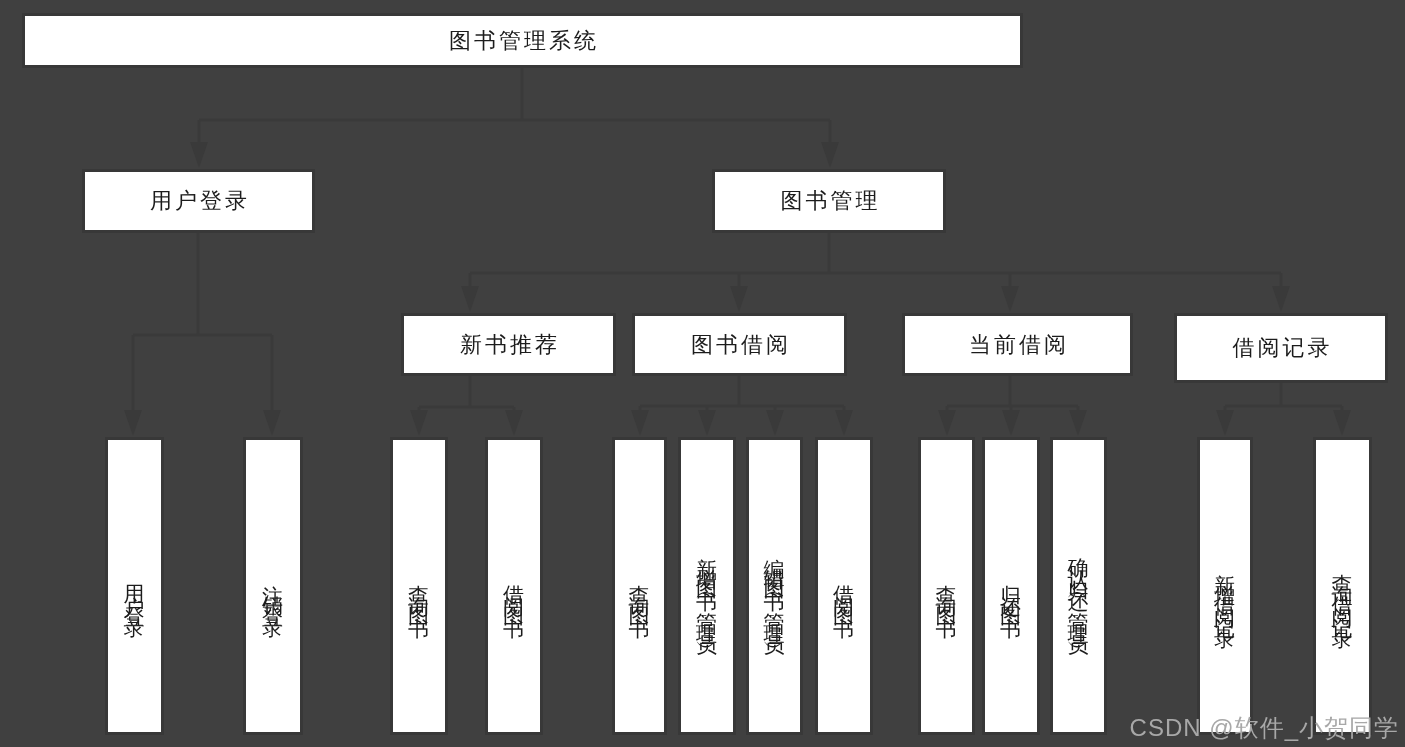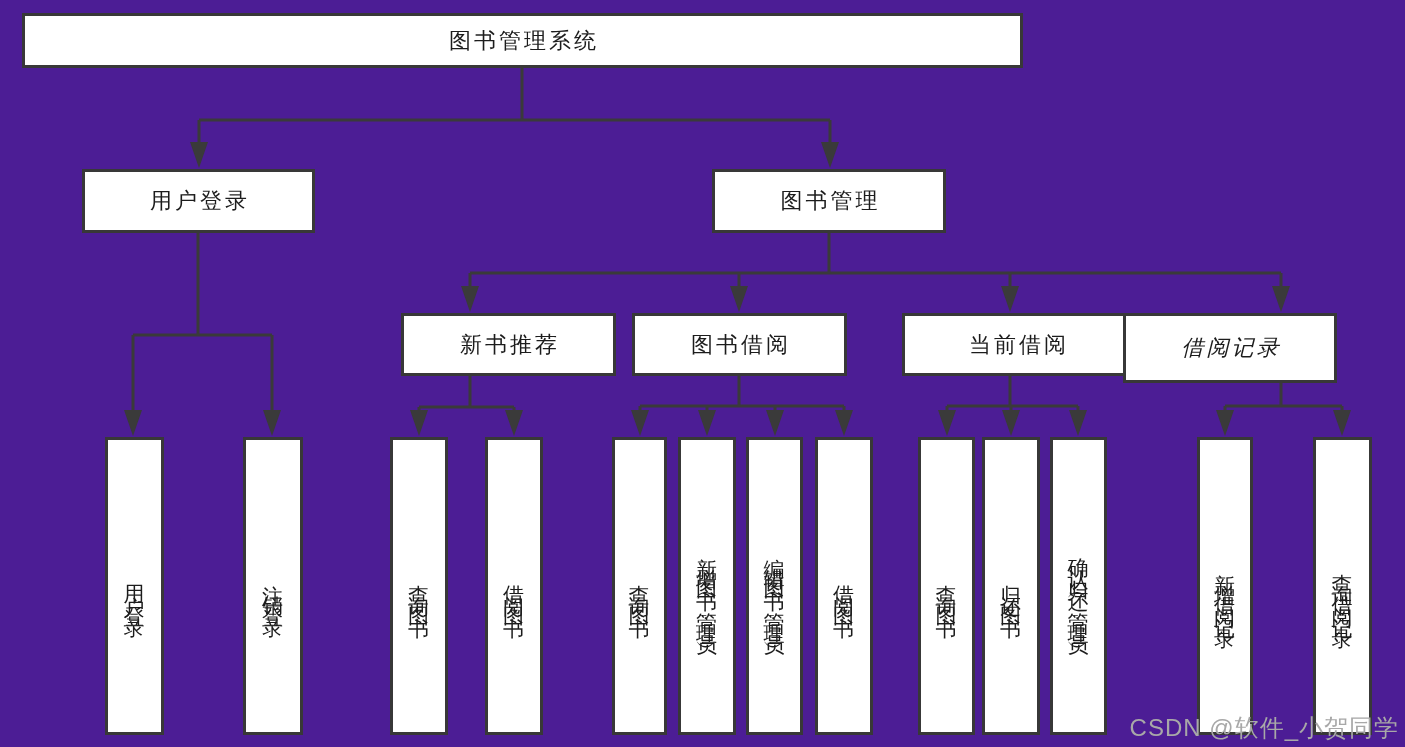--- a/index.html
+++ b/index.html
@@ -5,21 +5,21 @@
   html, body {
     margin: 0;
     padding: 0;
     background: #ffffff;
     font-family: "Liberation Sans", sans-serif;
   }
   .stage {
     position: relative;
     width: 1405px;
     height: 747px;
-    background: #4c1d95;
+    background: #404040;
     overflow: hidden;
   }
   .connectors {
     position: absolute;
     left: 0;
     top: 0;
     width: 1405px;
     height: 747px;
   }
   .box {
@@ -105,21 +105,21 @@
   </svg>
 
   <div class="box hbox" style="left:22px; top:13px; width:1001px; height:55px;">图书管理系统</div>
 
   <div class="box hbox" style="left:82px; top:169px; width:233px; height:64px;">用户登录</div>
   <div class="box hbox" style="left:712px; top:169px; width:234px; height:64px;">图书管理</div>
 
   <div class="box hbox" style="left:363px; top:313px; width:215px; height:63px;margin-left:38px;">新书推荐</div>
   <div class="box hbox" style="left:632px; top:313px; width:215px; height:63px;">图书借阅</div>
   <div class="box hbox" style="left:902px; top:313px; width:231px; height:63px;">当前借阅</div>
-  <div class="box hbox" style="left:1123px; top:313px; width:214px; height:70px;font-style:italic;">借阅记录</div>
+  <div class="box hbox" style="left:1174px; top:313px; width:214px; height:70px;">借阅记录</div>
 
   <div class="box vbox" style="left:105px; top:437px; width:59px; height:298px;">用户登录</div>
   <div class="box vbox" style="left:243px; top:437px; width:60px; height:298px;">注销登录</div>
 
   <div class="box vbox" style="left:390px; top:437px; width:58px; height:298px;">查询图书</div>
   <div class="box vbox" style="left:485px; top:437px; width:58px; height:298px;">借阅图书</div>
 
   <div class="box vbox" style="left:612px; top:437px; width:55px; height:298px;">查询图书</div>
   <div class="box vbox" style="left:678px; top:437px; width:58px; height:298px;">新增图书（管理员）</div>
   <div class="box vbox" style="left:746px; top:437px; width:57px; height:298px;">编辑图书（管理员）</div>

